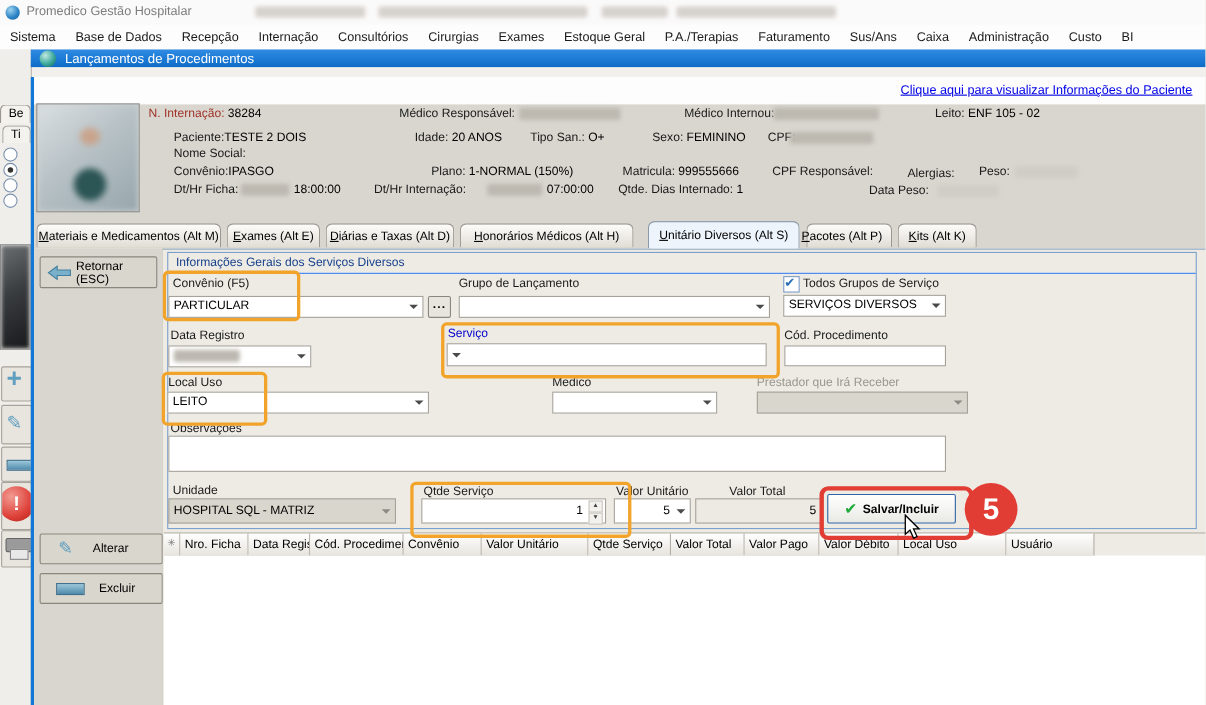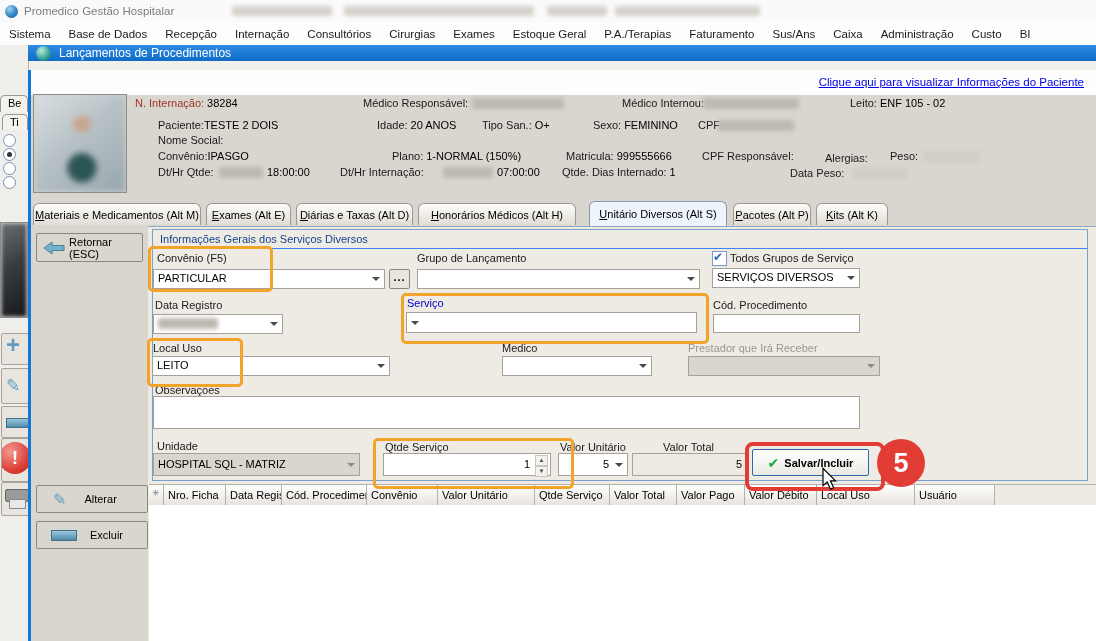--- a/index.html
+++ b/index.html
@@ -209,21 +209,21 @@
 
 <span class="pf" style="left:158px;top:134px;"><span class="pl">Nome Social:</span></span>
 
 <span class="pf" style="left:158px;top:150px;"><span class="pl tight">Convênio:</span><span class="pv">IPASGO</span></span>
 <span class="pf" style="left:392px;top:150px;"><span class="pl">Plano:</span><span class="pv">1-NORMAL (150%)</span></span>
 <span class="pf" style="left:566px;top:150px;"><span class="pl">Matricula:</span><span class="pv">999555666</span></span>
 <span class="pf" style="left:702px;top:150px;"><span class="pl">CPF Responsável:</span></span>
 <span class="pf" style="left:890px;top:150px;"><span class="pl">Peso:</span></span>
 <div class="blur-box faint" style="left:922px;top:151px;width:58px;height:11px;"></div>
 
-<span class="pf" style="left:158px;top:166px;"><span class="pl">Dt/Hr Qtde:</span></span>
+<span class="pf" style="left:158px;top:166px;"><span class="pl">Dt/Hr Ficha:</span></span>
 <div class="blur-box" style="left:219px;top:167px;width:44px;height:11px;"></div>
 <span class="pf" style="left:267px;top:166px;"><span class="pv">18:00:00</span></span>
 <span class="pf" style="left:340px;top:166px;"><span class="pl">Dt/Hr Internação:</span></span>
 <div class="blur-box" style="left:443px;top:167px;width:50px;height:11px;"></div>
 <span class="pf" style="left:497px;top:166px;"><span class="pv">07:00:00</span></span>
 <span class="pf" style="left:562px;top:166px;"><span class="pl">Qtde. Dias Internado:</span><span class="pv">1</span></span>
 <span class="pf" style="left:790px;top:167px;"><span class="pl">Data Peso:</span></span>
 <div class="blur-box faint" style="left:852px;top:168px;width:56px;height:11px;"></div>
 
 <div class="tab" style="left:33px;width:168px;">
@@ -234,21 +234,21 @@
   </div>
 <div class="tab" style="left:296px;width:117px;">
     <span class="tl">Diárias e Taxas (Alt D)</span>
   </div>
 <div class="tab" style="left:418px;width:158px;">
     <span class="tl">Honorários Médicos (Alt H)</span>
   </div>
 <div class="tab active" style="left:589px;width:138px;">
     <span class="tl">Unitário Diversos (Alt S)</span>
   </div>
-<div class="tab" style="left:733px;width:78px;">
+<div class="tab" style="left:733px;width:78px;justify-content:flex-end;">
     <span class="tl">Pacotes (Alt P)</span>
   </div>
 <div class="tab" style="left:816px;width:72px;">
     <span class="tl">Kits (Alt K)</span>
   </div>
 
 <div class="abs sidebar"></div>
 <div class="side-btn" style="left:36px;top:233px;width:107px;height:29px;">
   <svg width="24" height="14" style="margin-left:5px;">
     <path d="M10 1 L2 7 L10 13 L10 9.5 L22 9.5 L22 4.5 L10 4.5 Z" fill="#79b0ca" stroke="#44809e" stroke-width="1"></path>

